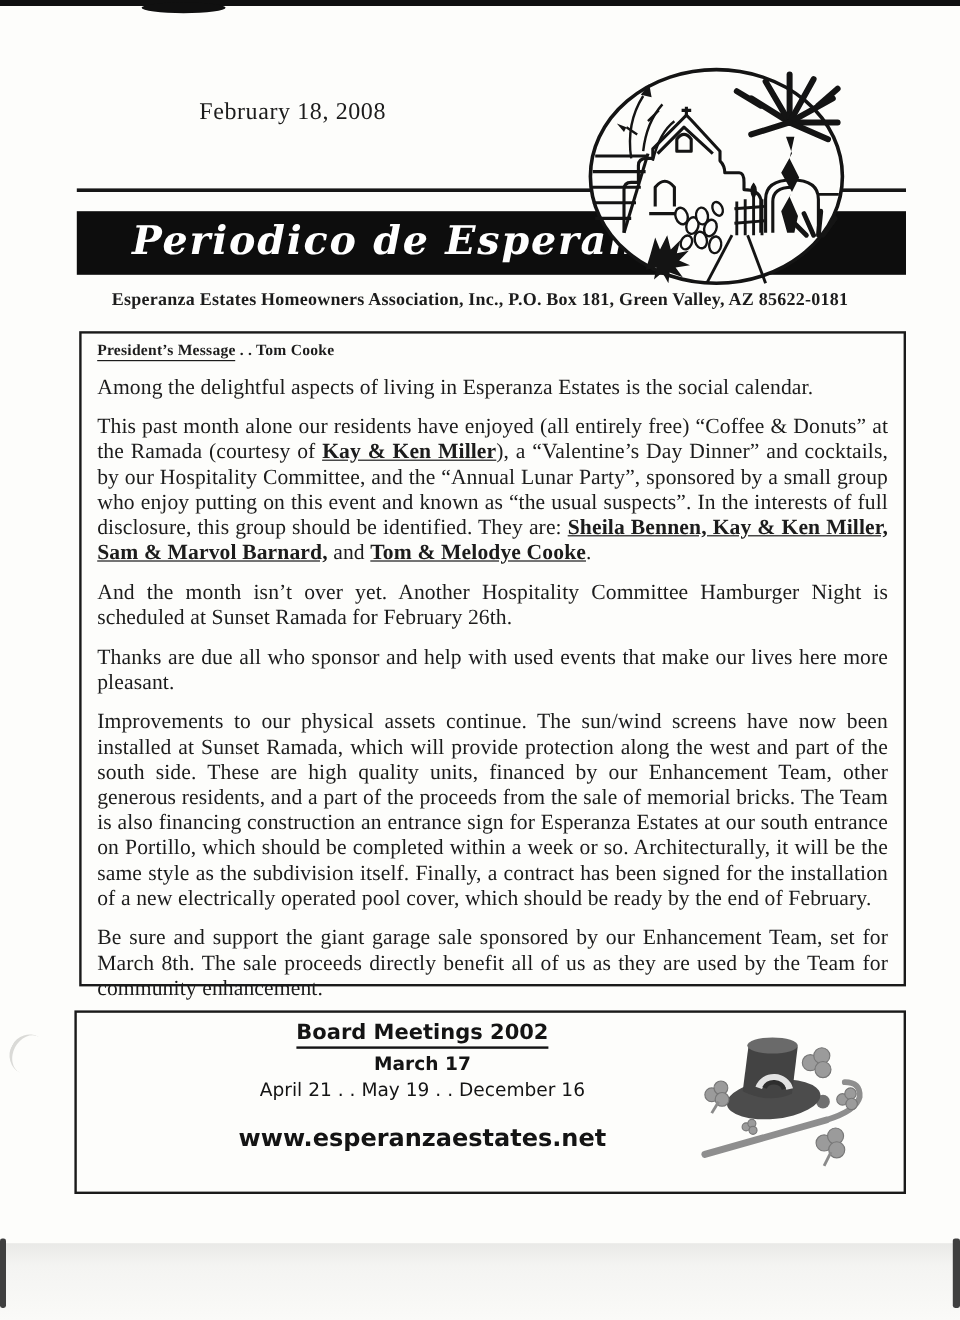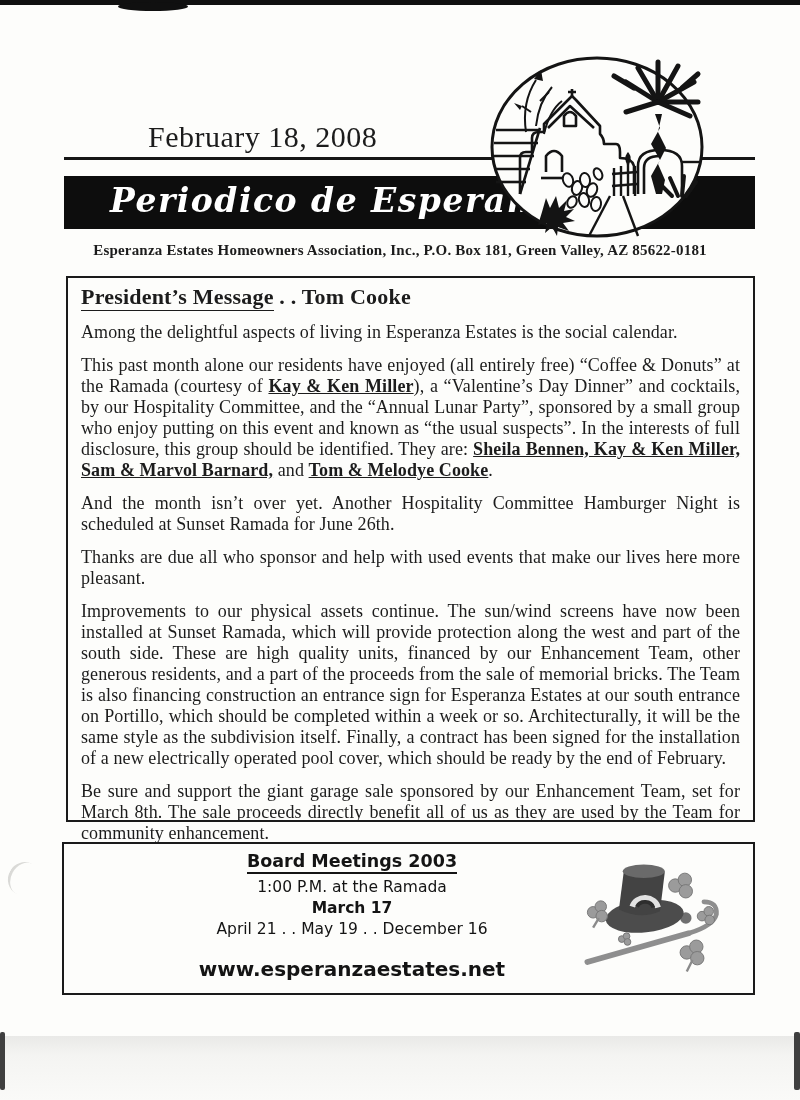--- a/index.html
+++ b/index.html
@@ -17,42 +17,42 @@
   .top-bar{position:absolute;left:0;top:0;width:800px;height:5px;background:#101010;}
   .top-bar-blob{position:absolute;left:118px;top:2px;width:70px;height:9px;background:#101010;border-radius:50%;}
   .bottom-band{position:absolute;left:0;top:1036px;width:800px;height:64px;
     background:linear-gradient(180deg,#e9e9e7 0%,#f4f4f2 30%,#fafaf8 100%);}
   .edge-mark-left{position:absolute;left:0;top:1032px;width:5px;height:58px;background:#3f3f3f;border-radius:2px;}
   .edge-mark-right{position:absolute;left:794px;top:1032px;width:6px;height:58px;background:#3f3f3f;border-radius:2px;}
   .left-smudge{position:absolute;left:8px;top:862px;width:30px;height:34px;border-left:3px solid #b9b9b5;
     border-radius:50%;transform:rotate(28deg);opacity:.5;}
 
   
-  .date{position:absolute;left:148px;top:82px;font-size:30px;letter-spacing:.5px;margin-top:38px;}
+  .date{position:absolute;left:166px;top:82px;font-size:20px;letter-spacing:.5px;}
   .rule{position:absolute;left:64px;top:157px;width:691px;height:3px;background:#161616;}
   .banner{position:absolute;left:64px;top:176px;width:691px;height:53px;background:#0d0d0d;}
   .banner-text{
     position:absolute;left:46px;top:5px;
     font-family:"DejaVu Serif", serif;
     font-style:italic;font-weight:bold;
     font-size:33px;color:#ffffff;letter-spacing:1.5px;
   }
   .logo{position:absolute;left:486px;top:54px;width:222px;height:188px;}
   .address{
     position:absolute;left:0;top:242px;width:800px;
     text-align:center;font-weight:bold;font-size:15px;letter-spacing:.2px;
   }
 
   
   .msg-box{
     position:absolute;left:66px;top:276px;width:689px;height:546px;
     border:2px solid #1a1a1a;box-sizing:border-box;
     padding:6px 13px 0 13px;background:#fdfdfb;
   }
-  .msg-heading{font-size:22px;font-weight:bold;letter-spacing:.2px;}
+  .msg-heading{font-size:13px;font-weight:bold;letter-spacing:.2px;}
   .msg-heading .u{border-bottom:1.6px solid #1c1c1c;padding-bottom:1px;}
   .para{
     margin:12px 0 0 0;font-size:18px;line-height:21px;
     text-align:justify;letter-spacing:.1px;
   }
   .para b{letter-spacing:.1px;text-decoration:underline;}
 
   
   .board-box{
     position:absolute;left:62px;top:842px;width:693px;height:153px;
@@ -176,32 +176,31 @@
 
   <div class="address">Esperanza Estates Homeowners Association, Inc., P.O. Box 181, Green Valley, AZ 85622-0181</div>
 
   <div class="msg-box">
     <div class="msg-heading">
       <span class="u">President’s Message</span><span> . . Tom Cooke</span>
     </div>
     <div>
         <p class="para"><span>Among the delightful aspects of living in Esperanza Estates is the social calendar.</span></p>
         <p class="para"><span>This past month alone our residents have enjoyed (all entirely free) “Coffee &amp; Donuts” at the Ramada (courtesy of </span><b>Kay &amp; Ken Miller</b><span>), a “Valentine’s Day Dinner” and cocktails, by our Hospitality Committee, and the “Annual Lunar Party”, sponsored by a small group who enjoy putting on this event and known as “the usual suspects”.  In the interests of full disclosure, this group should be identified.  They are: </span><b>Sheila Bennen, Kay &amp; Ken Miller, Sam &amp; Marvol Barnard,</b><span> and </span><b>Tom &amp; Melodye Cooke</b><span>.</span></p>
-        <p class="para"><span>And the month isn’t over yet. Another Hospitality Committee Hamburger Night is scheduled at Sunset Ramada for June 26th.</span></p>
+        <p class="para"><span>And the month isn’t over yet. Another Hospitality Committee Hamburger Night is scheduled at Sunset Ramada for February 26th.</span></p>
         <p class="para"><span>Thanks are due all who sponsor and help with used events that make our lives here more pleasant.</span></p>
         <p class="para"><span>Improvements to our physical assets continue.  The sun/wind screens have now been installed at Sunset Ramada, which will provide protection along the west and part of the south side.  These are high quality units, financed by our Enhancement Team, other generous residents, and a part of the proceeds from the sale of memorial bricks.  The Team is also financing construction an entrance sign for Esperanza Estates at our south entrance on Portillo, which should be completed within a week or so.  Architecturally, it will be the same style as the subdivision itself.  Finally, a contract has been signed for the installation of a new electrically operated pool cover, which should be ready by the end of February.</span></p>
         <p class="para"><span>Be sure and support the giant garage sale sponsored by our Enhancement Team, set for March 8th.  The sale proceeds directly benefit all of us as they are used by the Team for community enhancement.</span></p>
       </div>
   </div>
 
   <div class="board-box">
     <div class="board-col">
-      <span class="board-title">Board Meetings 2003</span>
+      <span class="board-title">Board Meetings 2002</span>
       <div>
-          <div class="board-line">1:00 P.M. at the Ramada</div>
           <div class="board-line bold">March 17</div>
           <div class="board-line">April 21 . . May 19 . . December 16</div>
         </div>
       <div class="board-site">www.esperanzaestates.net</div>
     </div>
     <div class="hat">
       <svg width="172" height="126" viewBox="0 0 180 130">
 
         <path d="M14,110 L120,80" stroke="#8e8e8e" stroke-width="6" fill="none" stroke-linecap="round"></path>
         <path d="M120,80 Q146,72 149,60 Q150,47 136,47" stroke="#8e8e8e" stroke-width="5" fill="none" stroke-linecap="round"></path>

